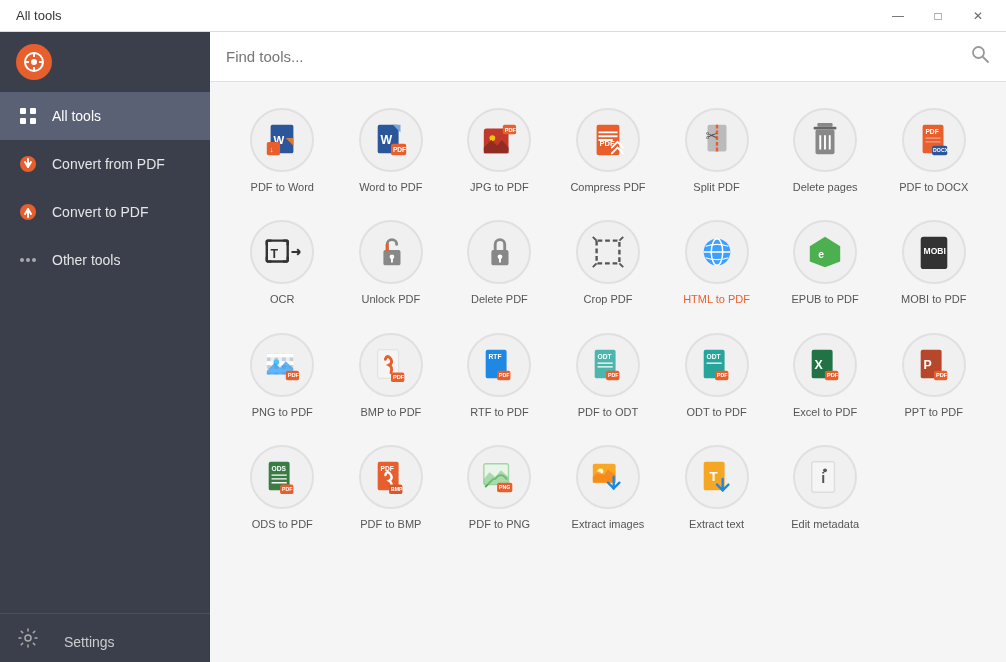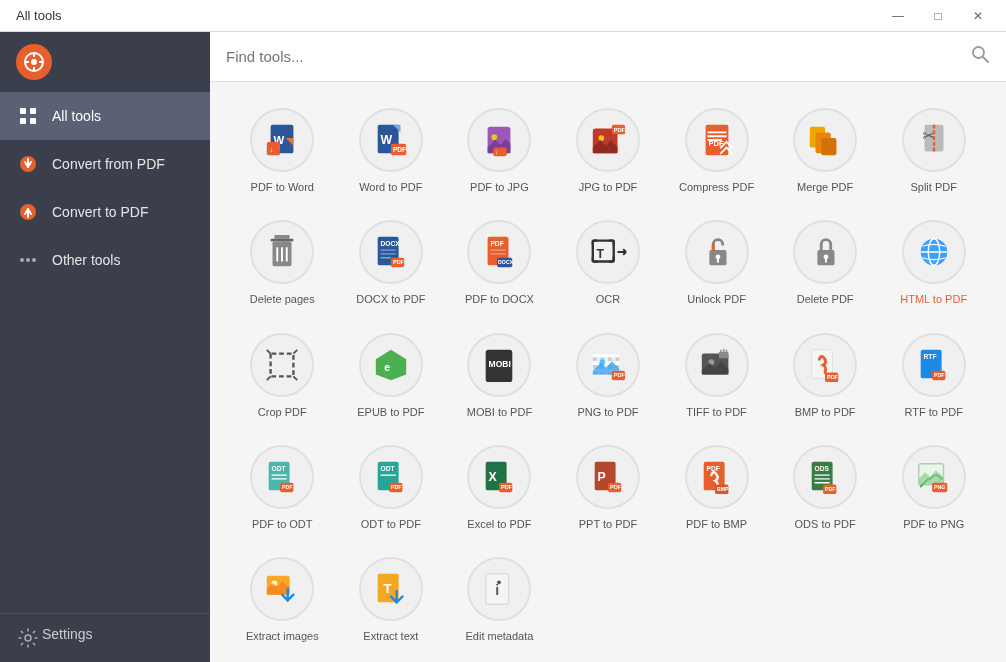--- a/index.html
+++ b/index.html
@@ -58,21 +58,21 @@
       transition: background 0.15s;
     }
     .sidebar-item.active { background: #5a6175; color: #fff; }
     .sidebar-icon {
       width: 24px; height: 24px;
       display: flex; align-items: center; justify-content: center;
       font-size: 16px;
     }
     .sidebar-footer {
       padding: 12px 16px;
-      display: flex; align-items: flex-start; gap: 2px;
+      display: flex; align-items: flex-end; gap: 24px;
       color: #ccc; font-size: 14px; cursor: pointer;
       border-top: 1px solid #4a5060;
     }
 
     .main-content {
       flex: 1;
       display: flex;
       flex-direction: column;
       background: #f5f5f5;
       overflow: hidden;
@@ -259,32 +259,20 @@
             <rect x="6" y="4" width="22" height="30" rx="2" fill="#2b579a"></rect>
             <text x="9" y="24" font-size="13" font-weight="bold" fill="white" font-family="Arial">W</text>
             <polygon points="22,4 30,12 30,4" fill="#7ba7d6"></polygon>
             <rect x="20" y="24" width="16" height="12" rx="2" fill="#e85f2e"></rect>
             <text x="22" y="33" font-size="7" fill="white" font-family="Arial" font-weight="bold">PDF</text>
           </svg>
         </div>
         <span class="tool-label">Word to PDF</span>
       </div>
 
-      <div class="tool-item">
-        <div class="tool-icon-wrap">
-          <svg class="icon-svg" viewBox="0 0 40 40">
-            <rect x="8" y="6" width="24" height="28" rx="3" fill="#9b59b6"></rect>
-            <circle cx="15" cy="17" r="3" fill="#f1c40f"></circle>
-            <polyline points="8,28 16,20 22,25 27,19 32,24 32,34 8,34" fill="#7d3c98"></polyline>
-            <rect x="14" y="28" width="14" height="9" rx="2" fill="#e85f2e"></rect>
-            <text x="16" y="35" font-size="6" fill="white" font-family="Arial" font-weight="bold">↓</text>
-          </svg>
-        </div>
-        <span class="tool-label">PDF to JPG</span>
-      </div>
 
       <div class="tool-item">
         <div class="tool-icon-wrap">
           <svg class="icon-svg" viewBox="0 0 40 40">
             <rect x="4" y="8" width="26" height="26" rx="3" fill="#c0392b"></rect>
             <circle cx="13" cy="18" r="3" fill="#f1c40f"></circle>
             <polyline points="4,28 12,20 18,26 23,20 30,28 30,34 4,34" fill="#922b21"></polyline>
             <rect x="24" y="4" width="14" height="10" rx="2" fill="#e85f2e"></rect>
             <text x="26" y="12" font-size="6" fill="white" font-family="Arial" font-weight="bold">PDF</text>
           </svg>
@@ -300,30 +288,20 @@
             <line x1="10" y1="12" x2="30" y2="12" stroke="white" stroke-width="2"></line>
             <line x1="10" y1="16" x2="30" y2="16" stroke="white" stroke-width="2"></line>
             <line x1="10" y1="20" x2="25" y2="20" stroke="white" stroke-width="2"></line>
             <polyline points="24,28 30,22 36,28" stroke="white" stroke-width="2" fill="none" stroke-linecap="round"></polyline>
             <polyline points="24,34 30,28 36,34" stroke="white" stroke-width="2" fill="none" stroke-linecap="round"></polyline>
           </svg>
         </div>
         <span class="tool-label">Compress PDF</span>
       </div>
 
-      <div class="tool-item">
-        <div class="tool-icon-wrap">
-          <svg class="icon-svg" viewBox="0 0 40 40">
-            <rect x="4" y="6" width="16" height="22" rx="2" fill="#f0a500"></rect>
-            <rect x="10" y="12" width="16" height="22" rx="2" fill="#e8850a"></rect>
-            <rect x="16" y="18" width="16" height="18" rx="2" fill="#d4720a"></rect>
-          </svg>
-        </div>
-        <span class="tool-label">Merge PDF</span>
-      </div>
 
       <div class="tool-item">
         <div class="tool-icon-wrap">
           <svg class="icon-svg" viewBox="0 0 40 40">
             <rect x="10" y="4" width="20" height="28" rx="2" fill="#bbb"></rect>
             <line x1="20" y1="4" x2="20" y2="32" stroke="#e85f2e" stroke-width="2.5" stroke-dasharray="4,2"></line>
             <text x="8" y="21" font-size="16" fill="#555" font-family="serif">✂</text>
           </svg>
         </div>
         <span class="tool-label">Split PDF</span>
@@ -336,34 +314,20 @@
             <rect x="8" y="6" width="24" height="3" rx="1" fill="#666"></rect>
             <rect x="10" y="9" width="20" height="26" rx="2" fill="#888"></rect>
             <line x1="15" y1="15" x2="15" y2="30" stroke="white" stroke-width="2"></line>
             <line x1="20" y1="15" x2="20" y2="30" stroke="white" stroke-width="2"></line>
             <line x1="25" y1="15" x2="25" y2="30" stroke="white" stroke-width="2"></line>
           </svg>
         </div>
         <span class="tool-label">Delete pages</span>
       </div>
 
-      <div class="tool-item">
-        <div class="tool-icon-wrap">
-          <svg class="icon-svg" viewBox="0 0 40 40">
-            <rect x="6" y="4" width="22" height="30" rx="2" fill="#2b579a"></rect>
-            <text x="9" y="14" font-size="7" fill="white" font-family="Arial" font-weight="bold">DOCX</text>
-            <line x1="9" y1="18" x2="25" y2="18" stroke="#7ba7d6" stroke-width="1.5"></line>
-            <line x1="9" y1="22" x2="25" y2="22" stroke="#7ba7d6" stroke-width="1.5"></line>
-            <line x1="9" y1="26" x2="20" y2="26" stroke="#7ba7d6" stroke-width="1.5"></line>
-            <rect x="20" y="26" width="14" height="10" rx="2" fill="#e85f2e"></rect>
-            <text x="22" y="33" font-size="6" fill="white" font-family="Arial" font-weight="bold">PDF</text>
-          </svg>
-        </div>
-        <span class="tool-label">DOCX to PDF</span>
-      </div>
 
       <div class="tool-item">
         <div class="tool-icon-wrap">
           <svg class="icon-svg" viewBox="0 0 40 40">
             <rect x="8" y="4" width="22" height="30" rx="2" fill="#e85f2e"></rect>
             <text x="11" y="14" font-size="7" fill="white" font-family="Arial" font-weight="bold">PDF</text>
             <line x1="11" y1="18" x2="27" y2="18" stroke="#f5a080" stroke-width="1.5"></line>
             <line x1="11" y1="22" x2="27" y2="22" stroke="#f5a080" stroke-width="1.5"></line>
             <rect x="18" y="26" width="16" height="10" rx="2" fill="#2b579a"></rect>
             <text x="19" y="33" font-size="5.5" fill="white" font-family="Arial" font-weight="bold">DOCX</text>
@@ -415,41 +379,41 @@
             <line x1="21" y1="27" x2="21" y2="31" stroke="white" stroke-width="2"></line>
           </svg>
         </div>
         <span class="tool-label">Delete PDF</span>
       </div>
 
 
       <div class="tool-item">
         <div class="tool-icon-wrap">
           <svg class="icon-svg" viewBox="0 0 40 40">
+            <rect x="8" y="8" width="24" height="24" rx="1" stroke="#555" stroke-width="2.5" fill="none" stroke-dasharray="5,3"></rect>
+            <line x1="8" y1="8" x2="4" y2="4" stroke="#555" stroke-width="2"></line>
+            <line x1="32" y1="8" x2="36" y2="4" stroke="#555" stroke-width="2"></line>
+            <line x1="8" y1="32" x2="4" y2="36" stroke="#555" stroke-width="2"></line>
+            <line x1="32" y1="32" x2="36" y2="36" stroke="#555" stroke-width="2"></line>
+          </svg>
+        </div>
+        <span class="tool-label">Crop PDF</span>
+      </div>
+
+      <div class="tool-item">
+        <div class="tool-icon-wrap">
+          <svg class="icon-svg" viewBox="0 0 40 40">
             <circle cx="20" cy="20" r="14" fill="#1e90ff" opacity="0.85"></circle>
             <ellipse cx="20" cy="20" rx="6" ry="14" stroke="white" stroke-width="1.5" fill="none"></ellipse>
             <line x1="6" y1="20" x2="34" y2="20" stroke="white" stroke-width="1.5"></line>
             <path d="M8 14 Q20 10 32 14" stroke="white" stroke-width="1.2" fill="none"></path>
             <path d="M8 26 Q20 30 32 26" stroke="white" stroke-width="1.2" fill="none"></path>
           </svg>
         </div>
         <span class="tool-label red">HTML to PDF</span>
-      </div>
-
-      <div class="tool-item">
-        <div class="tool-icon-wrap">
-          <svg class="icon-svg" viewBox="0 0 40 40">
-            <rect x="8" y="8" width="24" height="24" rx="1" stroke="#555" stroke-width="2.5" fill="none" stroke-dasharray="5,3"></rect>
-            <line x1="8" y1="8" x2="4" y2="4" stroke="#555" stroke-width="2"></line>
-            <line x1="32" y1="8" x2="36" y2="4" stroke="#555" stroke-width="2"></line>
-            <line x1="8" y1="32" x2="4" y2="36" stroke="#555" stroke-width="2"></line>
-            <line x1="32" y1="32" x2="36" y2="36" stroke="#555" stroke-width="2"></line>
-          </svg>
-        </div>
-        <span class="tool-label">Crop PDF</span>
       </div>
 
       <div class="tool-item">
         <div class="tool-icon-wrap">
           <svg class="icon-svg" viewBox="0 0 40 40">
             <polygon points="20,4 36,14 36,30 20,36 4,30 4,14" fill="#4caf50"></polygon>
             <text x="13" y="26" font-size="11" fill="white" font-family="Arial" font-weight="bold">e</text>
           </svg>
         </div>
         <span class="tool-label">EPUB to PDF</span>
@@ -481,34 +445,20 @@
             </defs>
             <circle cx="14" cy="17" r="3" fill="#4fc3f7"></circle>
             <polyline points="4,26 12,18 18,23 24,16 32,24 32,30 4,30" fill="#2196f3" opacity="0.7"></polyline>
             <rect x="24" y="26" width="14" height="10" rx="2" fill="#e85f2e"></rect>
             <text x="26" y="33" font-size="6" fill="white" font-family="Arial" font-weight="bold">PDF</text>
           </svg>
         </div>
         <span class="tool-label">PNG to PDF</span>
       </div>
 
-      <div class="tool-item">
-        <div class="tool-icon-wrap">
-          <svg class="icon-svg" viewBox="0 0 40 40">
-            <rect x="4" y="8" width="28" height="22" rx="2" fill="#555"></rect>
-            <circle cx="14" cy="17" r="3" fill="#999"></circle>
-            <polyline points="4,26 12,18 18,23 24,16 32,24 32,30 4,30" fill="#444"></polyline>
-            <rect x="22" y="6" width="10" height="7" rx="1" fill="#888"></rect>
-            <line x1="27" y1="3" x2="27" y2="6" stroke="#888" stroke-width="1.5"></line>
-            <line x1="24" y1="4" x2="24" y2="6" stroke="#888" stroke-width="1.5"></line>
-            <line x1="30" y1="4" x2="30" y2="6" stroke="#888" stroke-width="1.5"></line>
-          </svg>
-        </div>
-        <span class="tool-label">TIFF to PDF</span>
-      </div>
 
       <div class="tool-item">
         <div class="tool-icon-wrap">
           <svg class="icon-svg" viewBox="0 0 40 40">
             <rect x="6" y="4" width="22" height="30" rx="2" fill="#f5f5f5" stroke="#ddd" stroke-width="1"></rect>
             <path d="M14 14 Q16 8 20 14 Q22 18 18 20 Q22 22 20 28" stroke="#e85f2e" stroke-width="3" fill="none" stroke-linecap="round"></path>
             <rect x="20" y="28" width="14" height="10" rx="2" fill="#e85f2e"></rect>
             <text x="22" y="35" font-size="6" fill="white" font-family="Arial" font-weight="bold">PDF</text>
           </svg>
         </div>
@@ -570,53 +520,53 @@
       <div class="tool-item">
         <div class="tool-icon-wrap">
           <svg class="icon-svg" viewBox="0 0 40 40">
             <rect x="6" y="4" width="22" height="30" rx="2" fill="#b7472a"></rect>
             <text x="9" y="24" font-size="13" fill="white" font-family="Arial" font-weight="bold">P</text>
             <rect x="20" y="26" width="14" height="10" rx="2" fill="#e85f2e"></rect>
             <text x="22" y="33" font-size="6" fill="white" font-family="Arial" font-weight="bold">PDF</text>
           </svg>
         </div>
         <span class="tool-label">PPT to PDF</span>
-      </div>
-
-      <div class="tool-item">
-        <div class="tool-icon-wrap">
-          <svg class="icon-svg" viewBox="0 0 40 40">
-            <rect x="6" y="4" width="22" height="30" rx="2" fill="#e85f2e"></rect>
-            <text x="9" y="14" font-size="7" fill="white" font-family="Arial" font-weight="bold">PDF</text>
-            <path d="M14 18 Q16 12 20 18 Q22 22 18 24 Q22 26 20 32" stroke="white" stroke-width="2.5" fill="none" stroke-linecap="round"></path>
-            <rect x="18" y="28" width="14" height="10" rx="2" fill="#d45a2e"></rect>
-            <text x="20" y="35" font-size="5.5" fill="white" font-family="Arial" font-weight="bold">BMP</text>
-          </svg>
-        </div>
-        <span class="tool-label">PDF to BMP</span>
       </div>
 
       <div class="tool-item">
         <div class="tool-icon-wrap">
           <svg class="icon-svg" viewBox="0 0 40 40">
             <rect x="6" y="4" width="22" height="30" rx="2" fill="#3a7d44"></rect>
             <text x="9" y="14" font-size="7" fill="white" font-family="Arial" font-weight="bold">ODS</text>
             <line x1="9" y1="18" x2="25" y2="18" stroke="white" stroke-width="1.5"></line>
             <line x1="9" y1="22" x2="25" y2="22" stroke="white" stroke-width="1.5"></line>
             <line x1="9" y1="26" x2="25" y2="26" stroke="white" stroke-width="1.5"></line>
             <rect x="18" y="28" width="14" height="10" rx="2" fill="#e85f2e"></rect>
             <text x="20" y="35" font-size="5.5" fill="white" font-family="Arial" font-weight="bold">PDF</text>
           </svg>
         </div>
         <span class="tool-label">ODS to PDF</span>
       </div>
 
       <div class="tool-item">
         <div class="tool-icon-wrap">
           <svg class="icon-svg" viewBox="0 0 40 40">
+            <rect x="6" y="4" width="22" height="30" rx="2" fill="#e85f2e"></rect>
+            <text x="9" y="14" font-size="7" fill="white" font-family="Arial" font-weight="bold">PDF</text>
+            <path d="M14 18 Q16 12 20 18 Q22 22 18 24 Q22 26 20 32" stroke="white" stroke-width="2.5" fill="none" stroke-linecap="round"></path>
+            <rect x="18" y="28" width="14" height="10" rx="2" fill="#d45a2e"></rect>
+            <text x="20" y="35" font-size="5.5" fill="white" font-family="Arial" font-weight="bold">BMP</text>
+          </svg>
+        </div>
+        <span class="tool-label">PDF to BMP</span>
+      </div>
+
+      <div class="tool-item">
+        <div class="tool-icon-wrap">
+          <svg class="icon-svg" viewBox="0 0 40 40">
             <rect x="4" y="6" width="26" height="22" rx="2" fill="#e8f5e9"></rect>
             <rect x="4" y="6" width="26" height="22" rx="2" stroke="#a5d6a7" stroke-width="1.5" fill="none"></rect>
             <path d="M14 22 L6 30 M16 22 Q22 14 28 22" stroke="#4caf50" stroke-width="2" fill="none" stroke-linecap="round"></path>
             <polyline points="4,22 10,15 16,20 22,13 30,20 30,28 4,28" fill="#81c784" opacity="0.6"></polyline>
             <rect x="18" y="26" width="16" height="10" rx="2" fill="#e85f2e"></rect>
             <text x="20" y="33" font-size="5.5" fill="white" font-family="Arial" font-weight="bold">PNG</text>
           </svg>
         </div>
         <span class="tool-label">PDF to PNG</span>
       </div>

